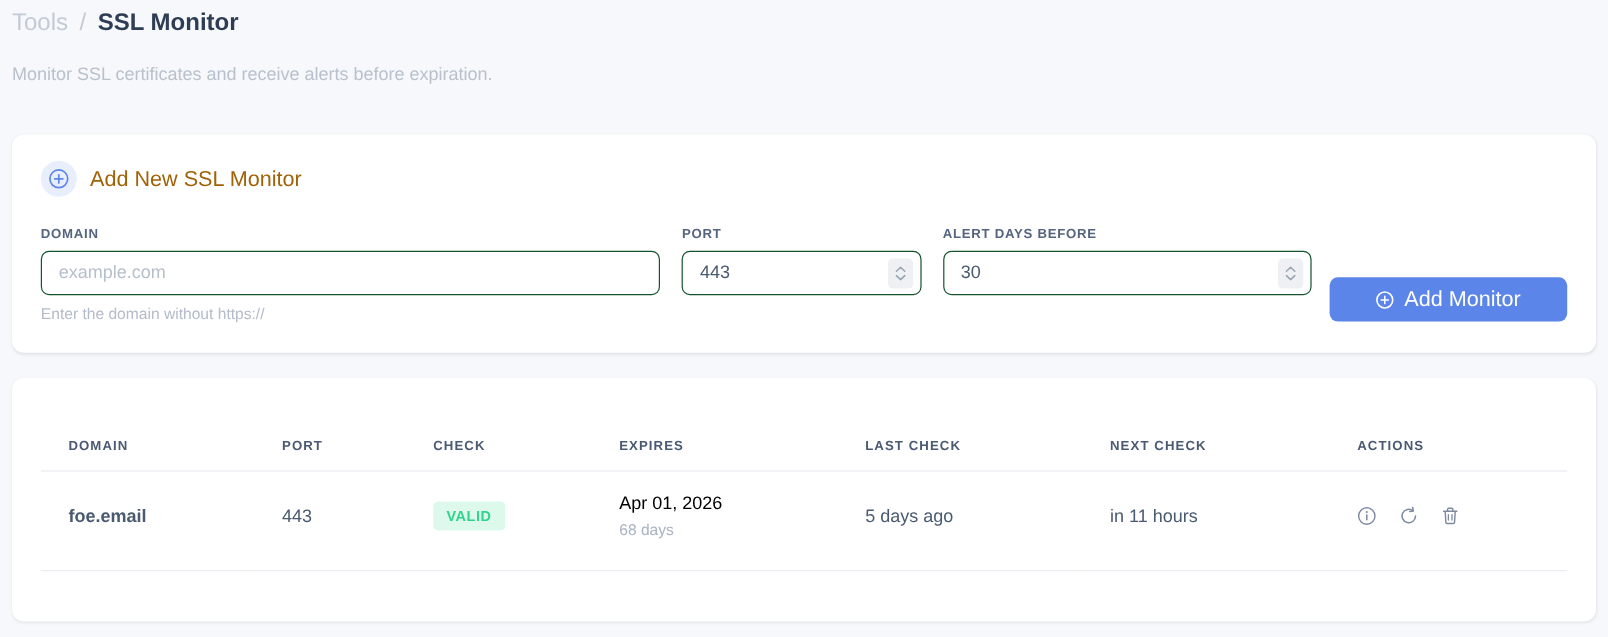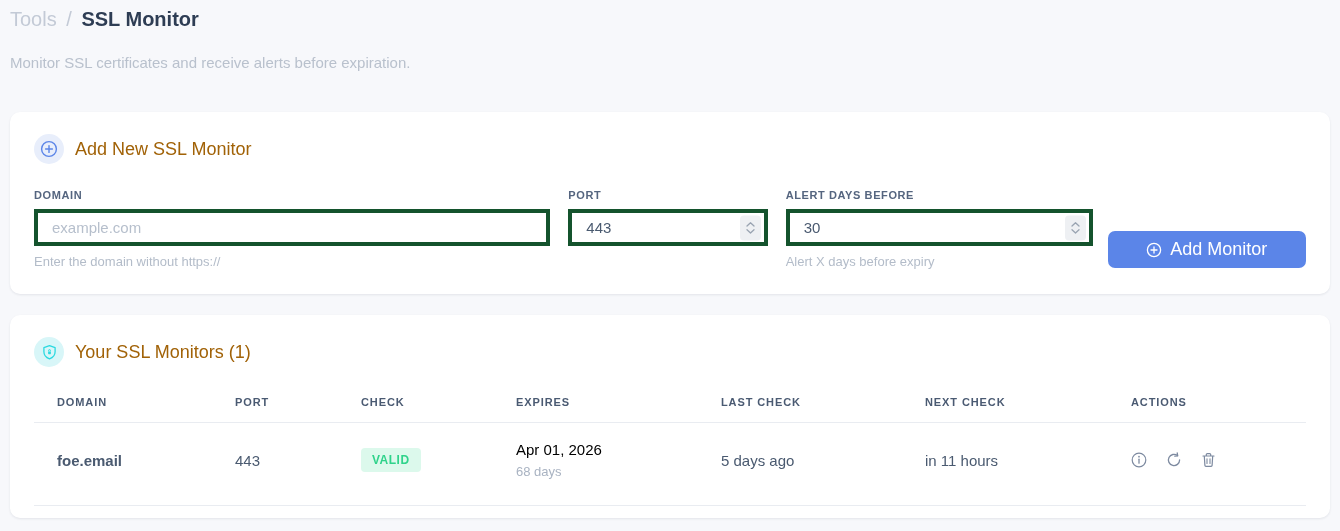--- a/index.html
+++ b/index.html
@@ -44,21 +44,21 @@
   .field-domain { width: 518px; margin-right: 18px; }
   .field-port   { width: 200px; margin-right: 18px; }
   .field-alert  { width: 308px; margin-right: 15px; }
   .field-label {
     font-size: 11px; font-weight: 700; color: #55657f;
     letter-spacing: 0.6px; margin-bottom: 8px;
   }
   .input-wrap { position: relative; }
   .text-input {
     width: 100%; height: 37px;
-    border: 4px solid #14532d; border-radius: 0;
+    border: 1px solid #14532d; border-radius: 7px;
     padding: 0 14px; font-size: 15px; color: #4a5a70;
     font-family: "Liberation Sans", sans-serif;
     background: #ffffff; outline: none;
   }
   .text-input::placeholder { color: #b6bfcc; }
   .spinner {
     position: absolute; right: 7px; top: 50%; transform: translateY(-50%);
     width: 21px; height: 25px; background: #eef0f3; border-radius: 4px;
     display: flex; flex-direction: column; align-items: center; justify-content: center;
     gap: 1px; cursor: pointer;
@@ -162,44 +162,33 @@
           <input class="text-input" type="text" value="30" style="">
           <span class="spinner">
             <svg width="9" height="6" viewBox="0 0 9 6" fill="none">
                 <path d="M1 4.5L4.5 1.2 8 4.5" stroke="#9aa4b2" stroke-width="1.3" stroke-linecap="round" stroke-linejoin="round"></path>
               </svg>
             <svg width="9" height="6" viewBox="0 0 9 6" fill="none">
                 <path d="M1 1.2L4.5 4.5 8 1.2" stroke="#9aa4b2" stroke-width="1.3" stroke-linecap="round" stroke-linejoin="round"></path>
               </svg>
           </span>
         </div>
-        <div class="field-helper">Alert X days before expiry</div>
       </div>
 
       <button class="btn-primary">
         <svg width="16" height="16" viewBox="0 0 16 16" fill="none">
           <circle cx="8" cy="8" r="6.6" stroke="#ffffff" stroke-width="1.3"></circle>
           <path d="M8 5v6M5 8h6" stroke="#ffffff" stroke-width="1.3" stroke-linecap="round"></path>
         </svg>
         <span>Add Monitor</span>
       </button>
     </div>
   </div>
 
   <div class="card card-monitors">
-    <div class="card-header">
-      <span class="icon-circle cyan">
-        <svg width="17" height="17" viewBox="0 0 17 17" fill="none">
-          <path d="M8.5 1.6l5.6 2.1v4.1c0 3.4-2.4 5.9-5.6 7.1-3.2-1.2-5.6-3.7-5.6-7.1V3.7l5.6-2.1z" stroke="#2bd9e0" stroke-width="1.3" stroke-linejoin="round"></path>
-          <rect x="7.1" y="7.4" width="2.8" height="2.9" rx="0.7" fill="#2bd9e0"></rect>
-          <path d="M7.6 7.4V6.5a0.9 0.9 0 011.8 0v0.9" stroke="#2bd9e0" stroke-width="1"></path>
-        </svg>
-      </span>
-      <span class="card-title">Your SSL Monitors (1)</span>
-    </div>
 
     <table class="monitor-table">
       <colgroup>
         <col class="c-domain">
           <col class="c-port">
           <col class="c-status">
           <col class="c-expires">
         <col class="c-last">
           <col class="c-next">
           <col class="c-actions">

